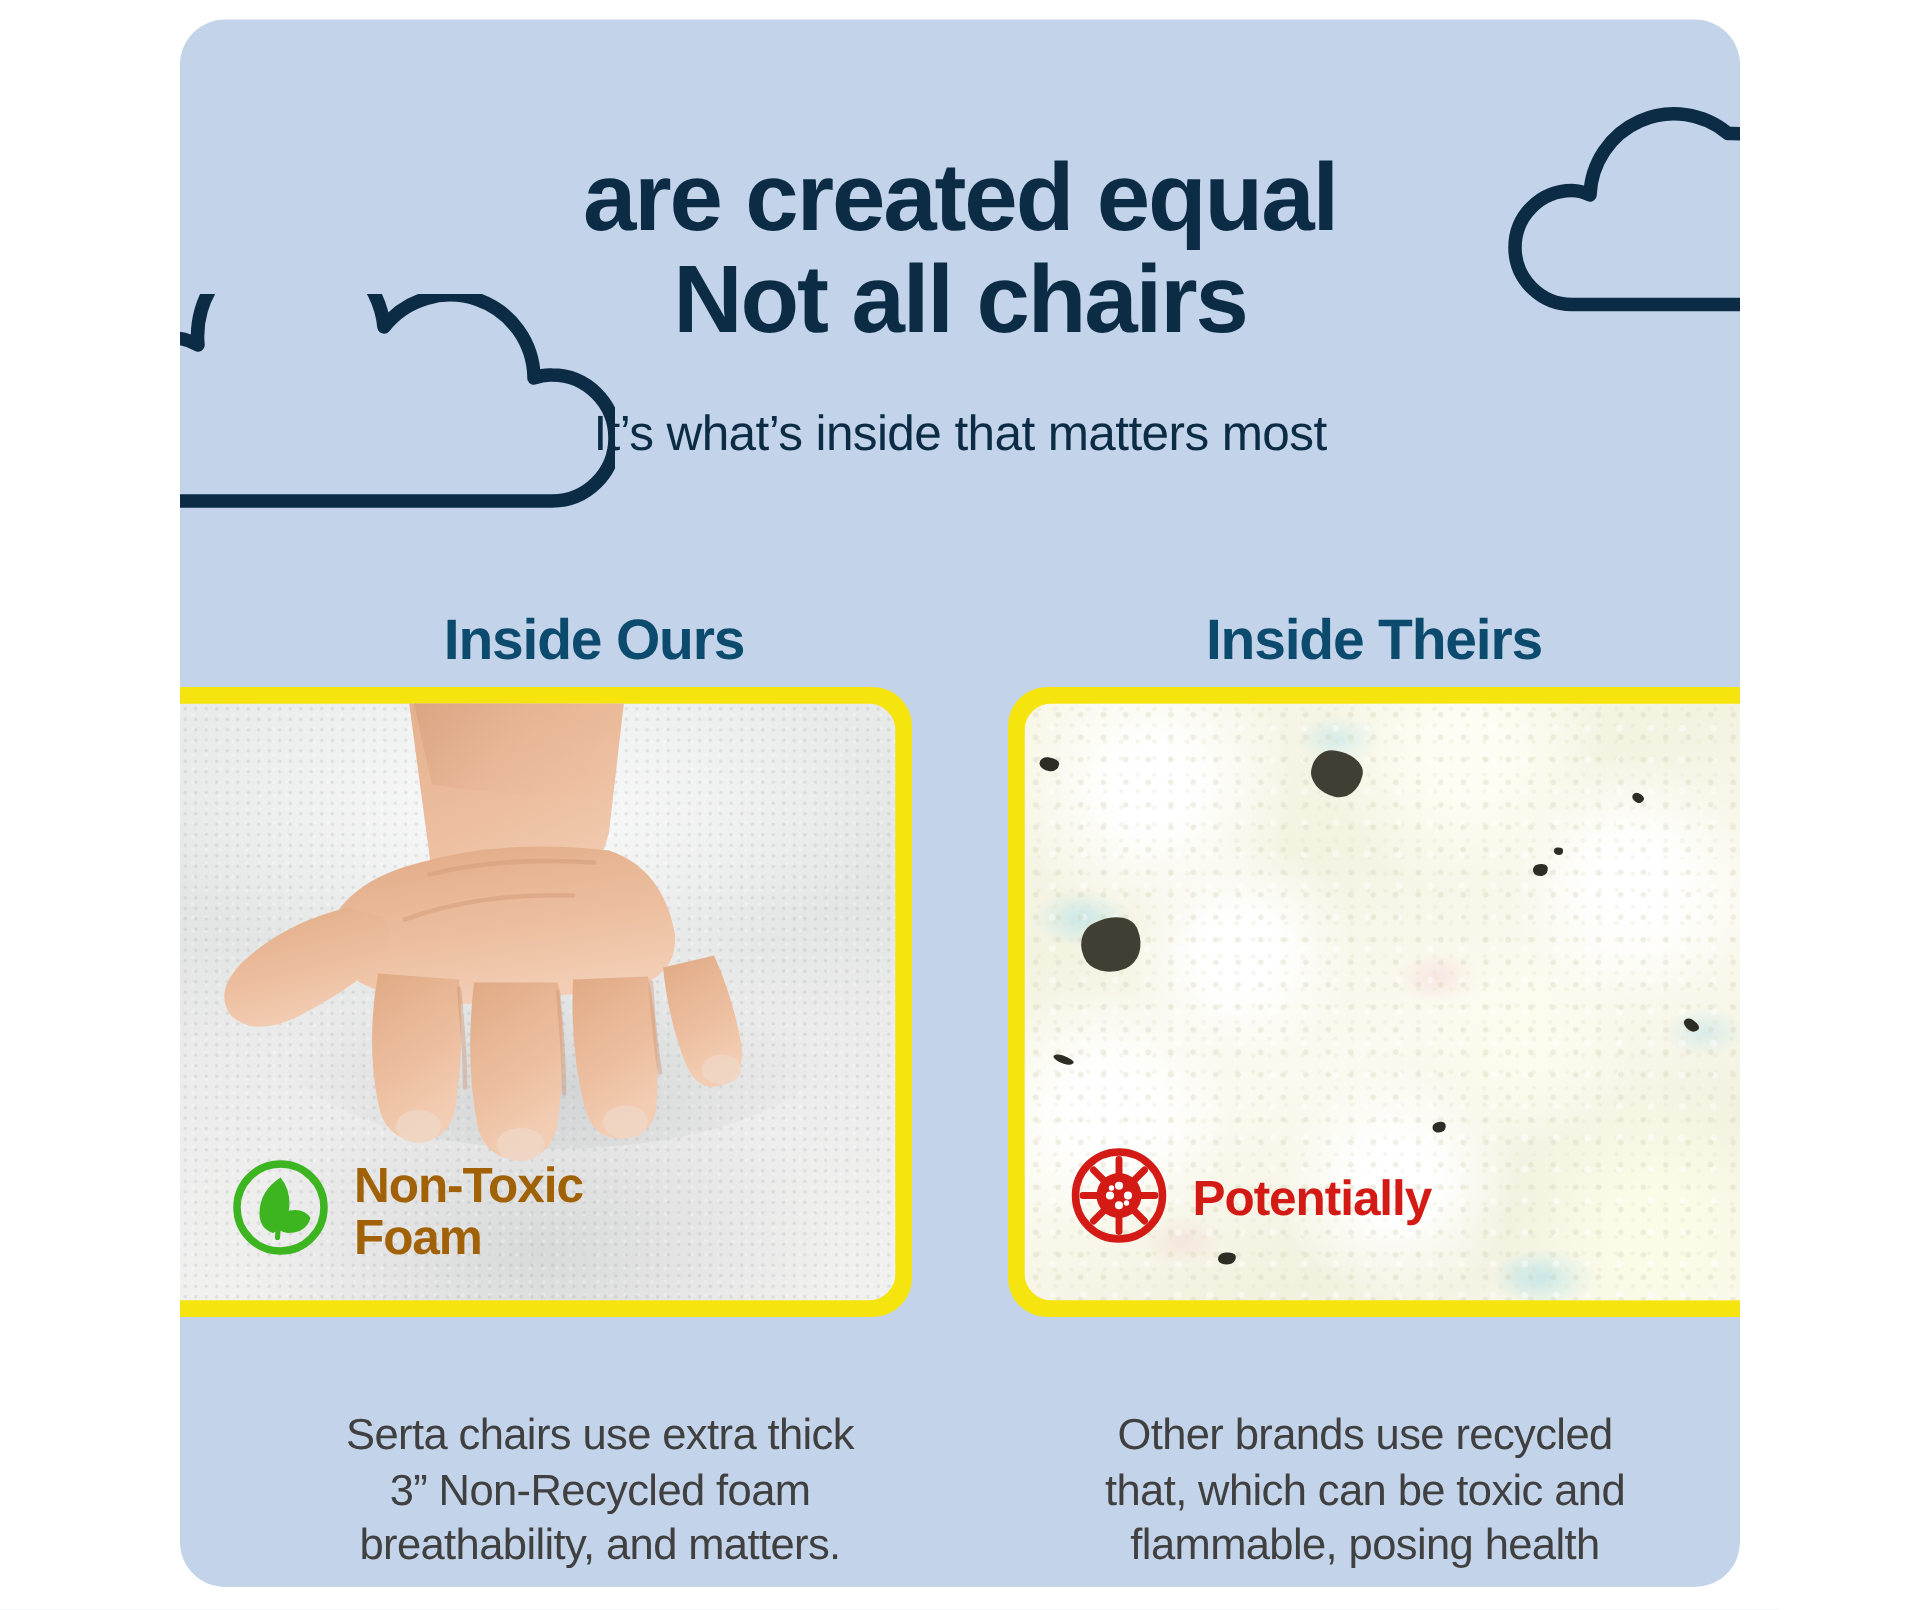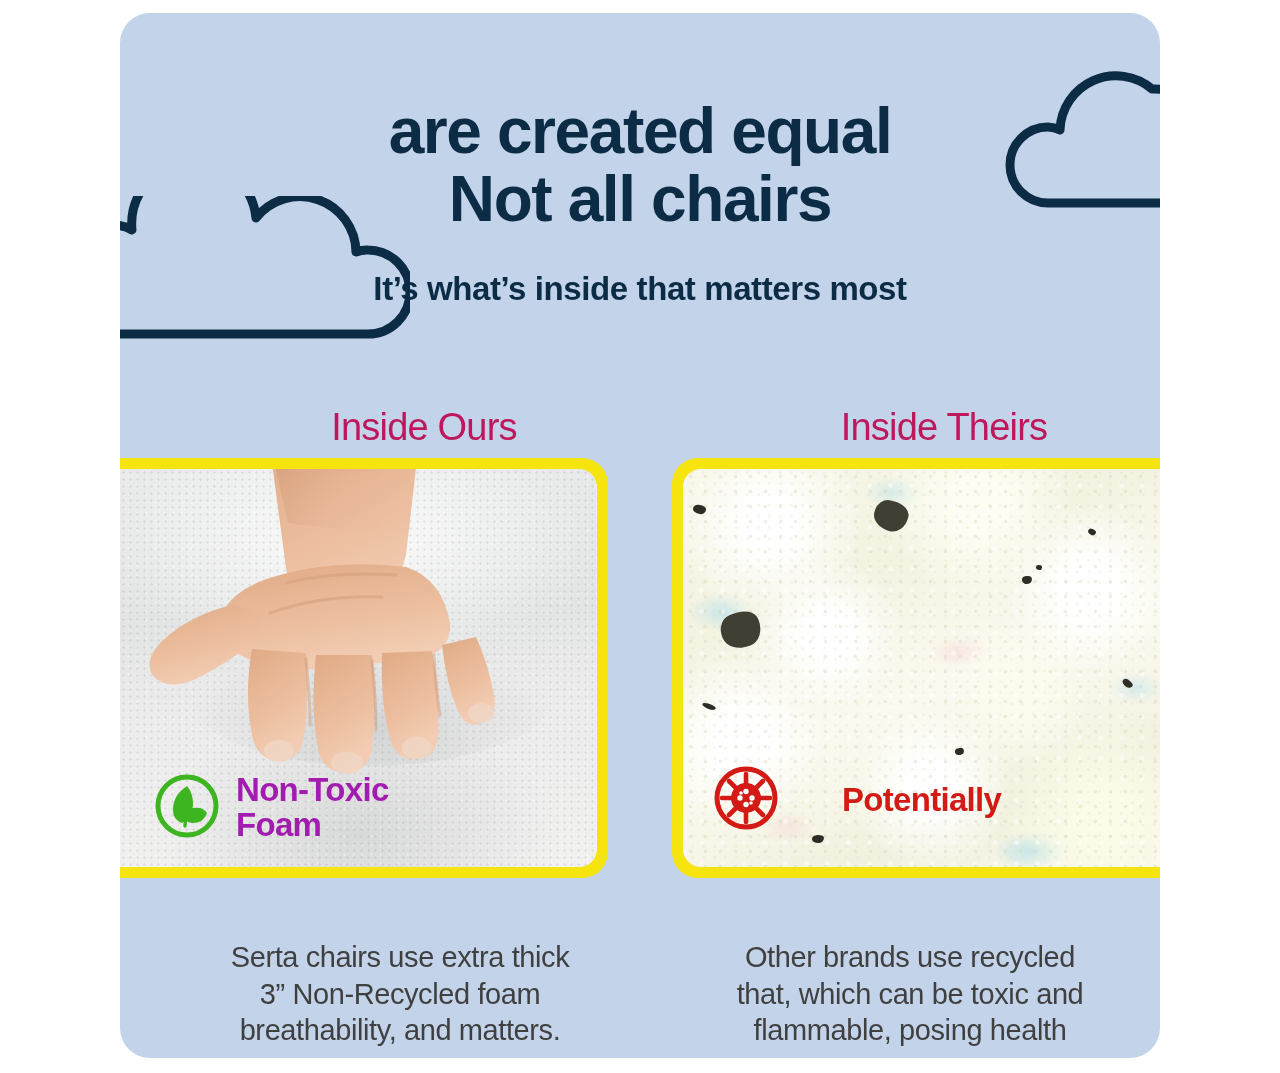--- a/index.html
+++ b/index.html
@@ -16,25 +16,25 @@
   .cloud{position:absolute;}
   .cloud svg{display:block;}
   #cloud-left{left:-10px;top:183px;}
   #cloud-right{left:880px;top:50px;}
 
   
   #headline{position:absolute;left:0;top:85px;width:1040px;text-align:center;}
   .h-line{color:#0c2b45;font-size:64px;font-weight:bold;line-height:1.06;
           letter-spacing:-1.4px;}
   #subhead{position:absolute;left:0;top:258px;width:1040px;text-align:center;
-           color:#0c2b45;font-size:33px;line-height:1.1;letter-spacing:-0.4px;font-weight:bold;}
-
-  
-  .col-head{position:absolute;top:393px;color:#be185d;font-size:38px;
-            font-weight:normal;letter-spacing:-0.8px;margin-left:28px;}
+           color:#0c2b45;font-size:33px;line-height:1.1;letter-spacing:-0.4px;}
+
+  
+  .col-head{position:absolute;top:393px;color:#0c4a6e;font-size:38px;
+            font-weight:bold;letter-spacing:-0.8px;}
   #head-ours{left:0;width:552px;text-align:center;}
   #head-theirs{left:552px;width:488px;text-align:center;}
 
   
   .card{position:absolute;top:445px;height:420px;background:#f5e40e;overflow:hidden;}
   
   #card-ours{left:0;width:488px;border-radius:0 26px 26px 0;
              padding:11px 11px 11px 0;box-sizing:border-box;}
   
   #card-theirs{left:552px;width:488px;border-radius:26px 0 0 26px;
@@ -91,22 +91,22 @@
   }
   .debris{position:absolute;background:#413f33;border-radius:40% 55% 45% 60%/50% 40% 60% 50%;}
   .debris.sm{background:#2e2d25;}
 
   
   .badge{position:absolute;display:flex;align-items:center;}
   #badge-good{left:32px;bottom:22px;}
   #badge-bad{left:28px;bottom:30px;}
   .badge-icon{flex:0 0 auto;margin-right:14px;}
   .badge-text{font-size:33px;font-weight:bold;line-height:1.06;letter-spacing:-0.7px;}
-  #badge-good .badge-text{color:#a21caf;}
-  #badge-bad .badge-text{color:#d31a15;margin-left:47px;}
+  #badge-good .badge-text{color:#a16207;}
+  #badge-bad .badge-text{color:#d31a15;}
   .badge-text .l2{display:block;text-align:left;}
 
   
   .caption{position:absolute;top:926px;color:#404040;font-size:29px;
            line-height:1.26;letter-spacing:-0.4px;text-align:center;}
   #caption-ours{left:20px;width:520px;}
   #caption-theirs{left:540px;width:500px;}
   .caption .cl{display:block;}
 </style>
 </head>

